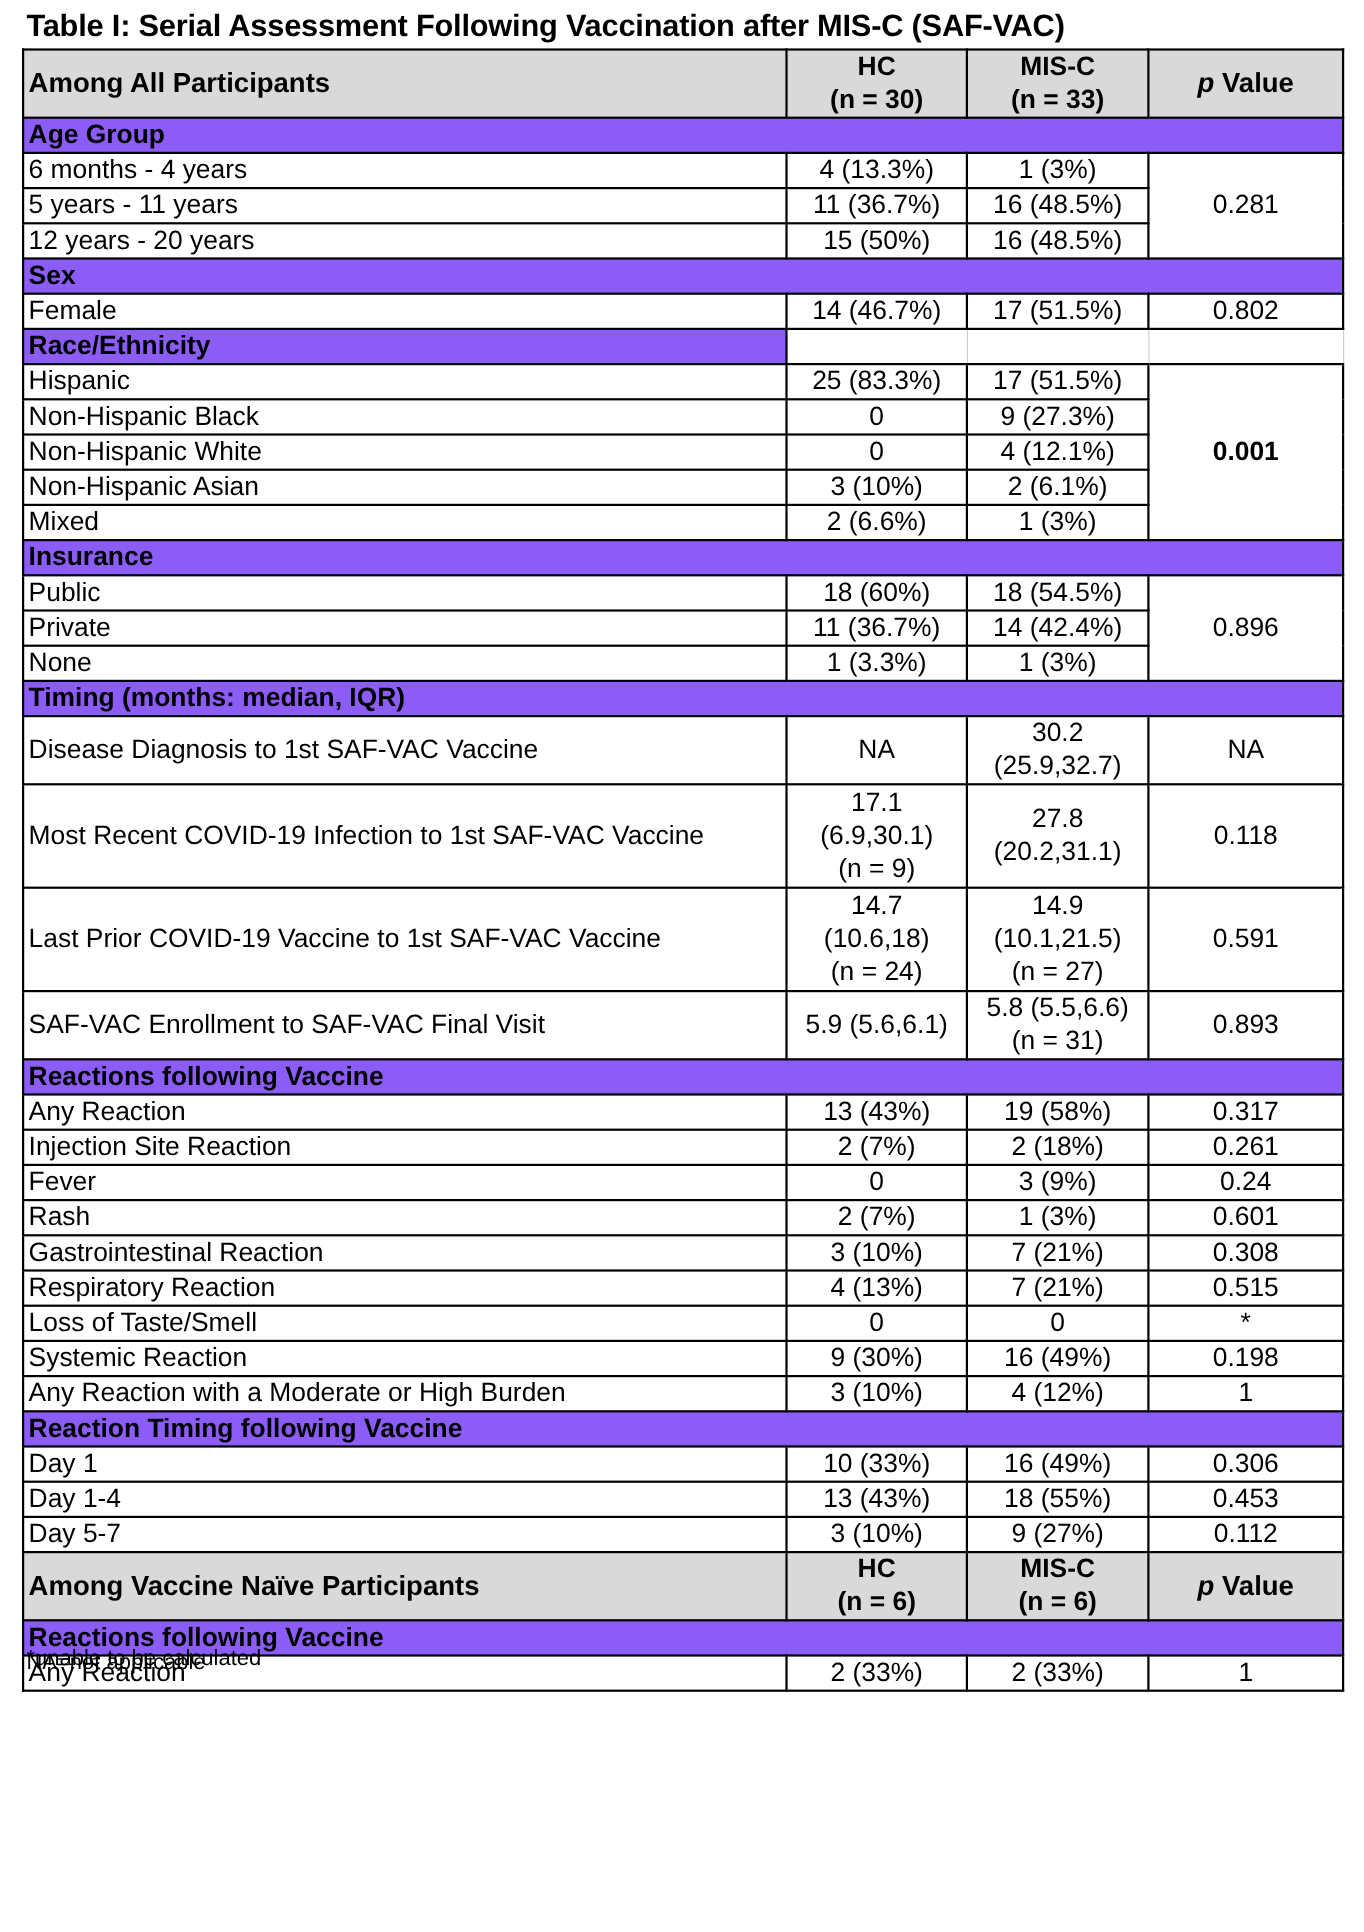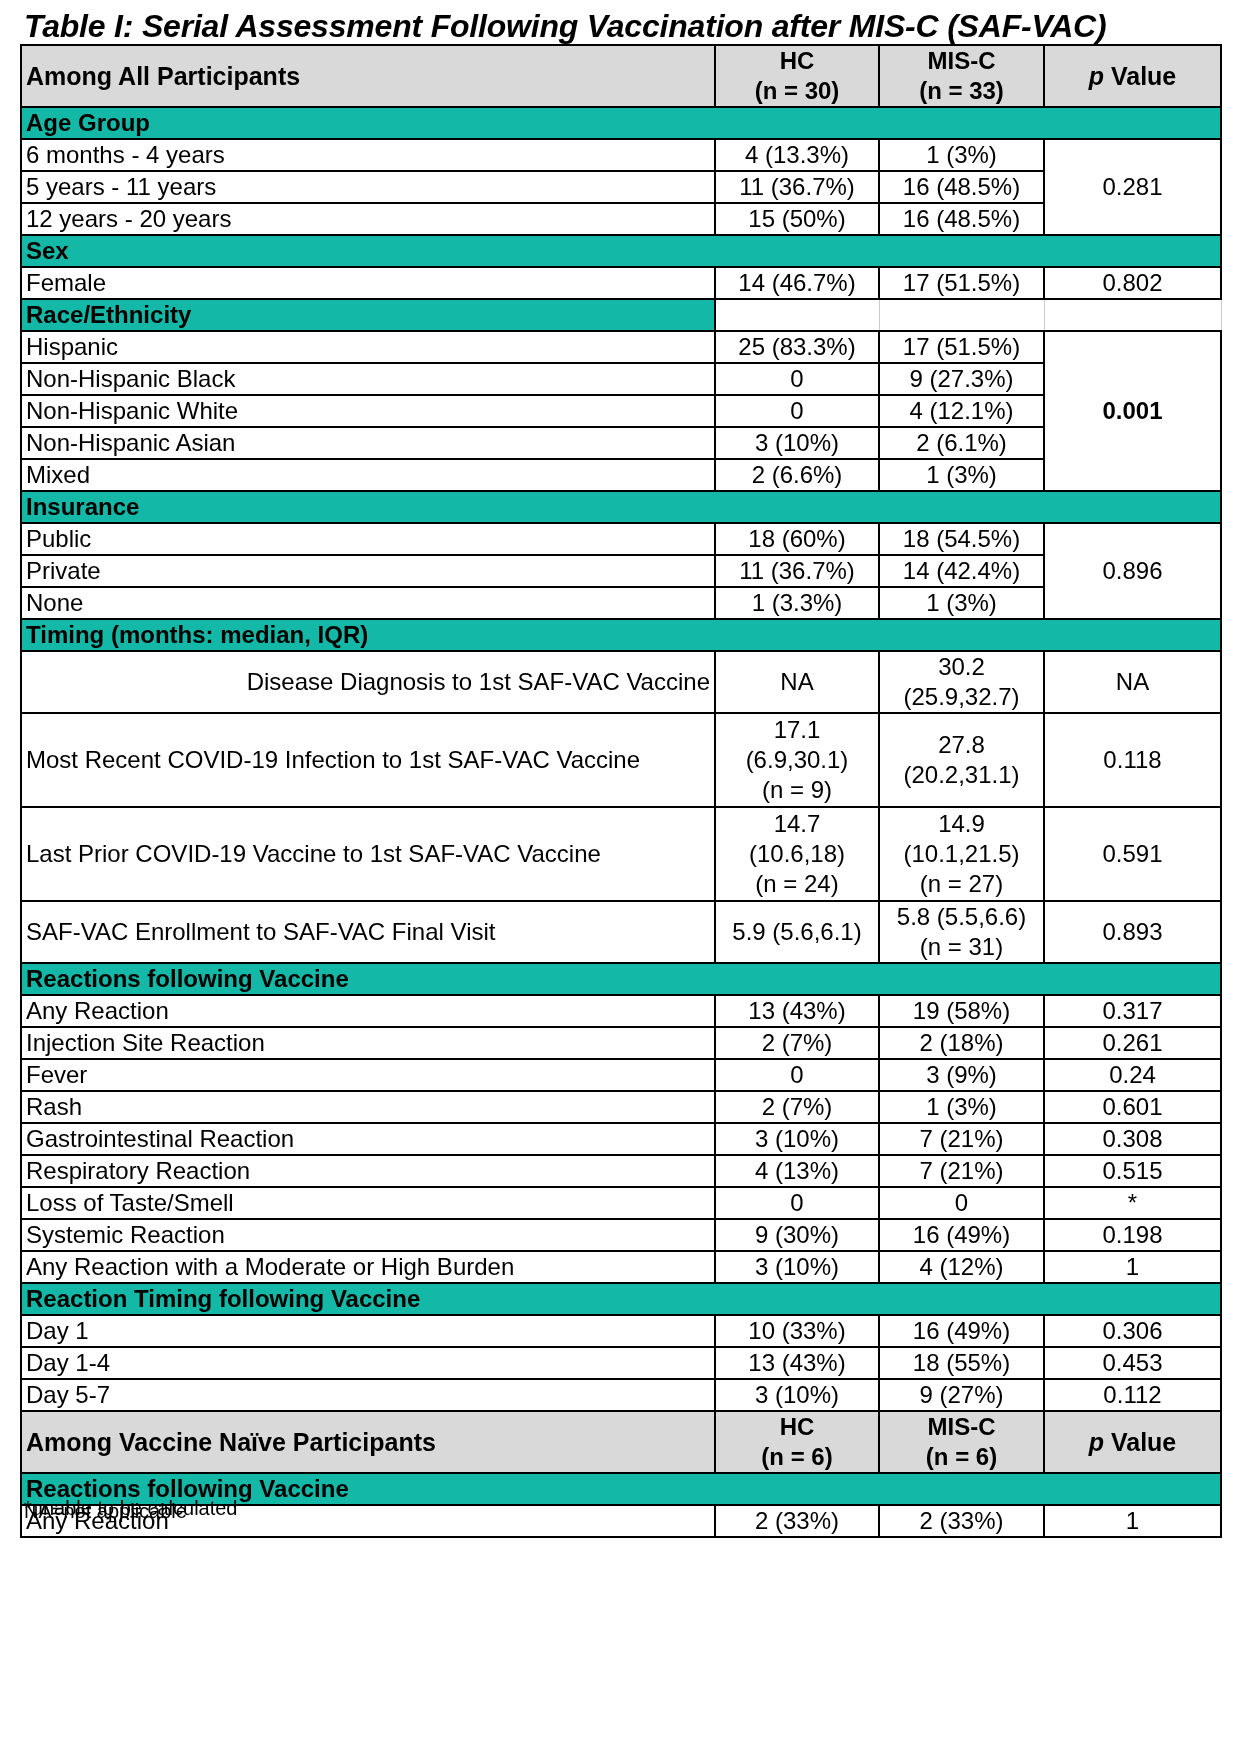--- a/index.html
+++ b/index.html
@@ -1,27 +1,27 @@
 <!DOCTYPE html>
 <html><head>
 <meta charset="utf-8">
 <style>
   html, body { margin: 0; padding: 0; background: #ffffff; }
   body { width: 1240px; height: 1756px; position: relative; overflow: hidden;
          font-family: "Liberation Sans", sans-serif; color: #000; }
-  .title { position: absolute; left: 24px; top: 8px; font-size: 32px; font-weight: bold;
-           letter-spacing: -0.2px; white-space: nowrap; font-style: italic; }
+  .title { position: absolute; left: 24px; top: 8px; font-size: 28px; font-weight: bold;
+           letter-spacing: -0.2px; white-space: nowrap; }
   table.t { position: absolute; left: 20px; top: 44px; width: 1200px;
             border-collapse: collapse; table-layout: fixed; font-size: 24px; padding-left: 36px; }
   table.t td { border: 2px solid #000; padding: 0 4px; line-height: 30px; vertical-align: middle; }
   col.c0 { width: 694px; } col.c1 { width: 164px; } col.c2 { width: 165px; } col.c3 { width: 177px; }
   .num { text-align: center; }
   .hdr td { background: #d9d9d9; font-weight: bold; }
   .hdr td.lbl { font-size: 25px; }
-  .sec td { background: #14b8a6; font-weight: bold; height: 29px; }
+  .sec td { background: #8b5cf6; font-weight: bold; height: 29px; }
   .sec td.blank { background: #fff; border-left: 1px solid #ccc; border-right: 1px solid #ccc; }
   .row td { height: 28px; }
   .pval-i { font-style: italic; }
   .bold { font-weight: bold; }
   .thick-top td { border-top: 5px solid #000; }
   .foot { position: absolute; left: 24px; font-size: 20px; }
   .multi span { display: block; }
 </style>
 </head>
 <body>
@@ -127,21 +127,21 @@
       </tr>
       <tr class="row">
         <td>None</td>
         <td class="num">1 (3.3%)</td>
         <td class="num">1 (3%)</td>
       </tr>
       <tr class="sec">
         <td colspan="4">Timing (months: median, IQR)</td>
       </tr>
       <tr class="row">
-        <td style="height: 60px; text-align: right;">Disease Diagnosis to 1st SAF-VAC Vaccine</td>
+        <td style="height: 60px;">Disease Diagnosis to 1st SAF-VAC Vaccine</td>
         <td class="num multi">
           <span>NA</span>
         </td>
         <td class="num multi">
           <span>30.2</span>
           <span>(25.9,32.7)</span>
         </td>
         <td class="num">NA</td>
       </tr>
       <tr class="row">

